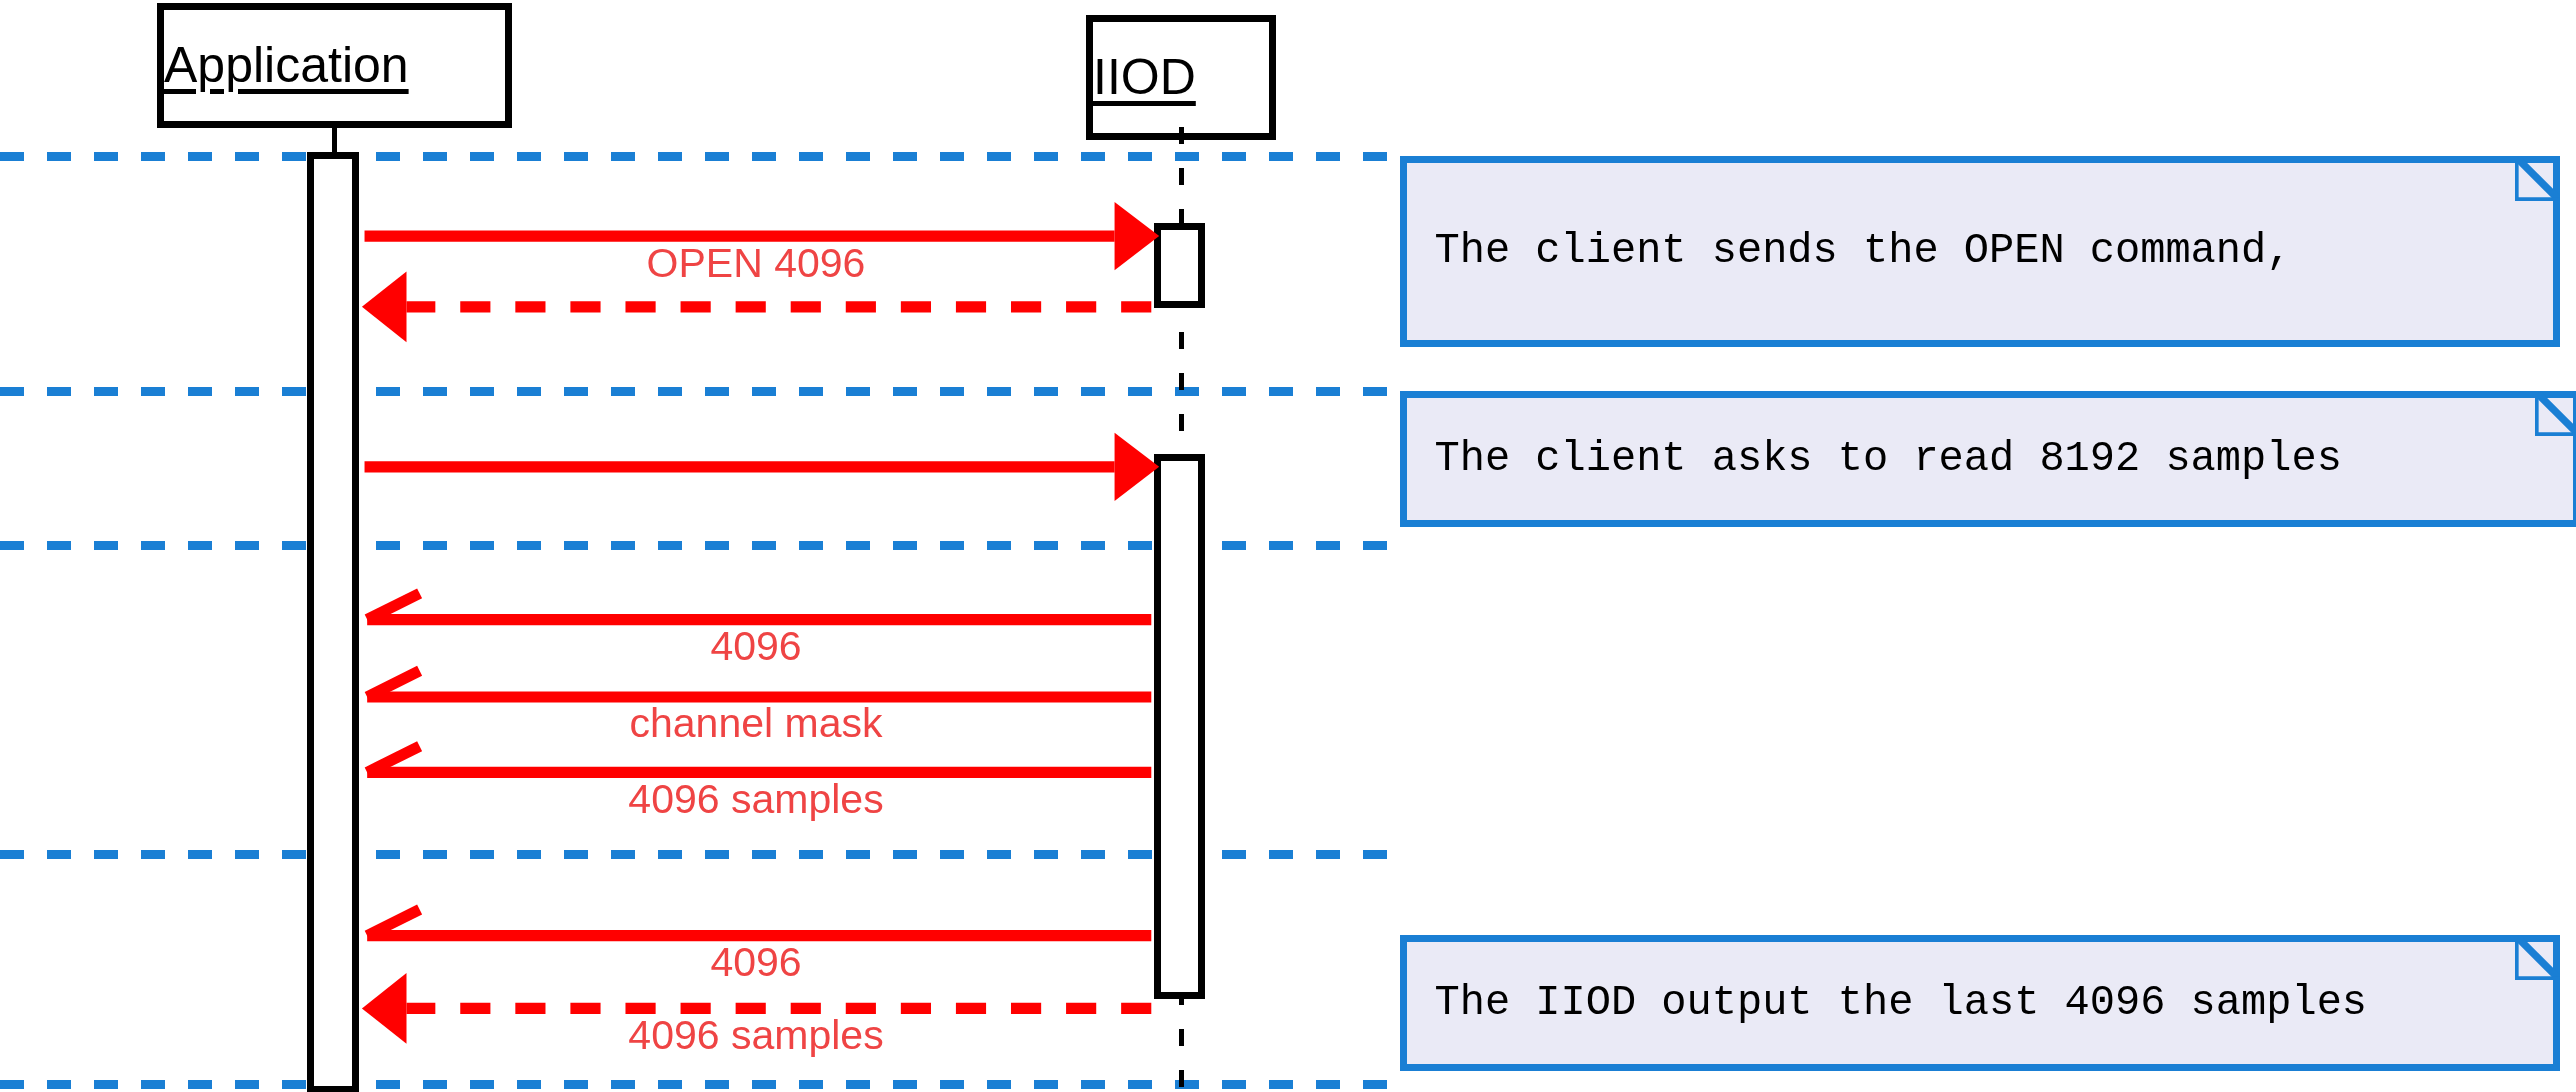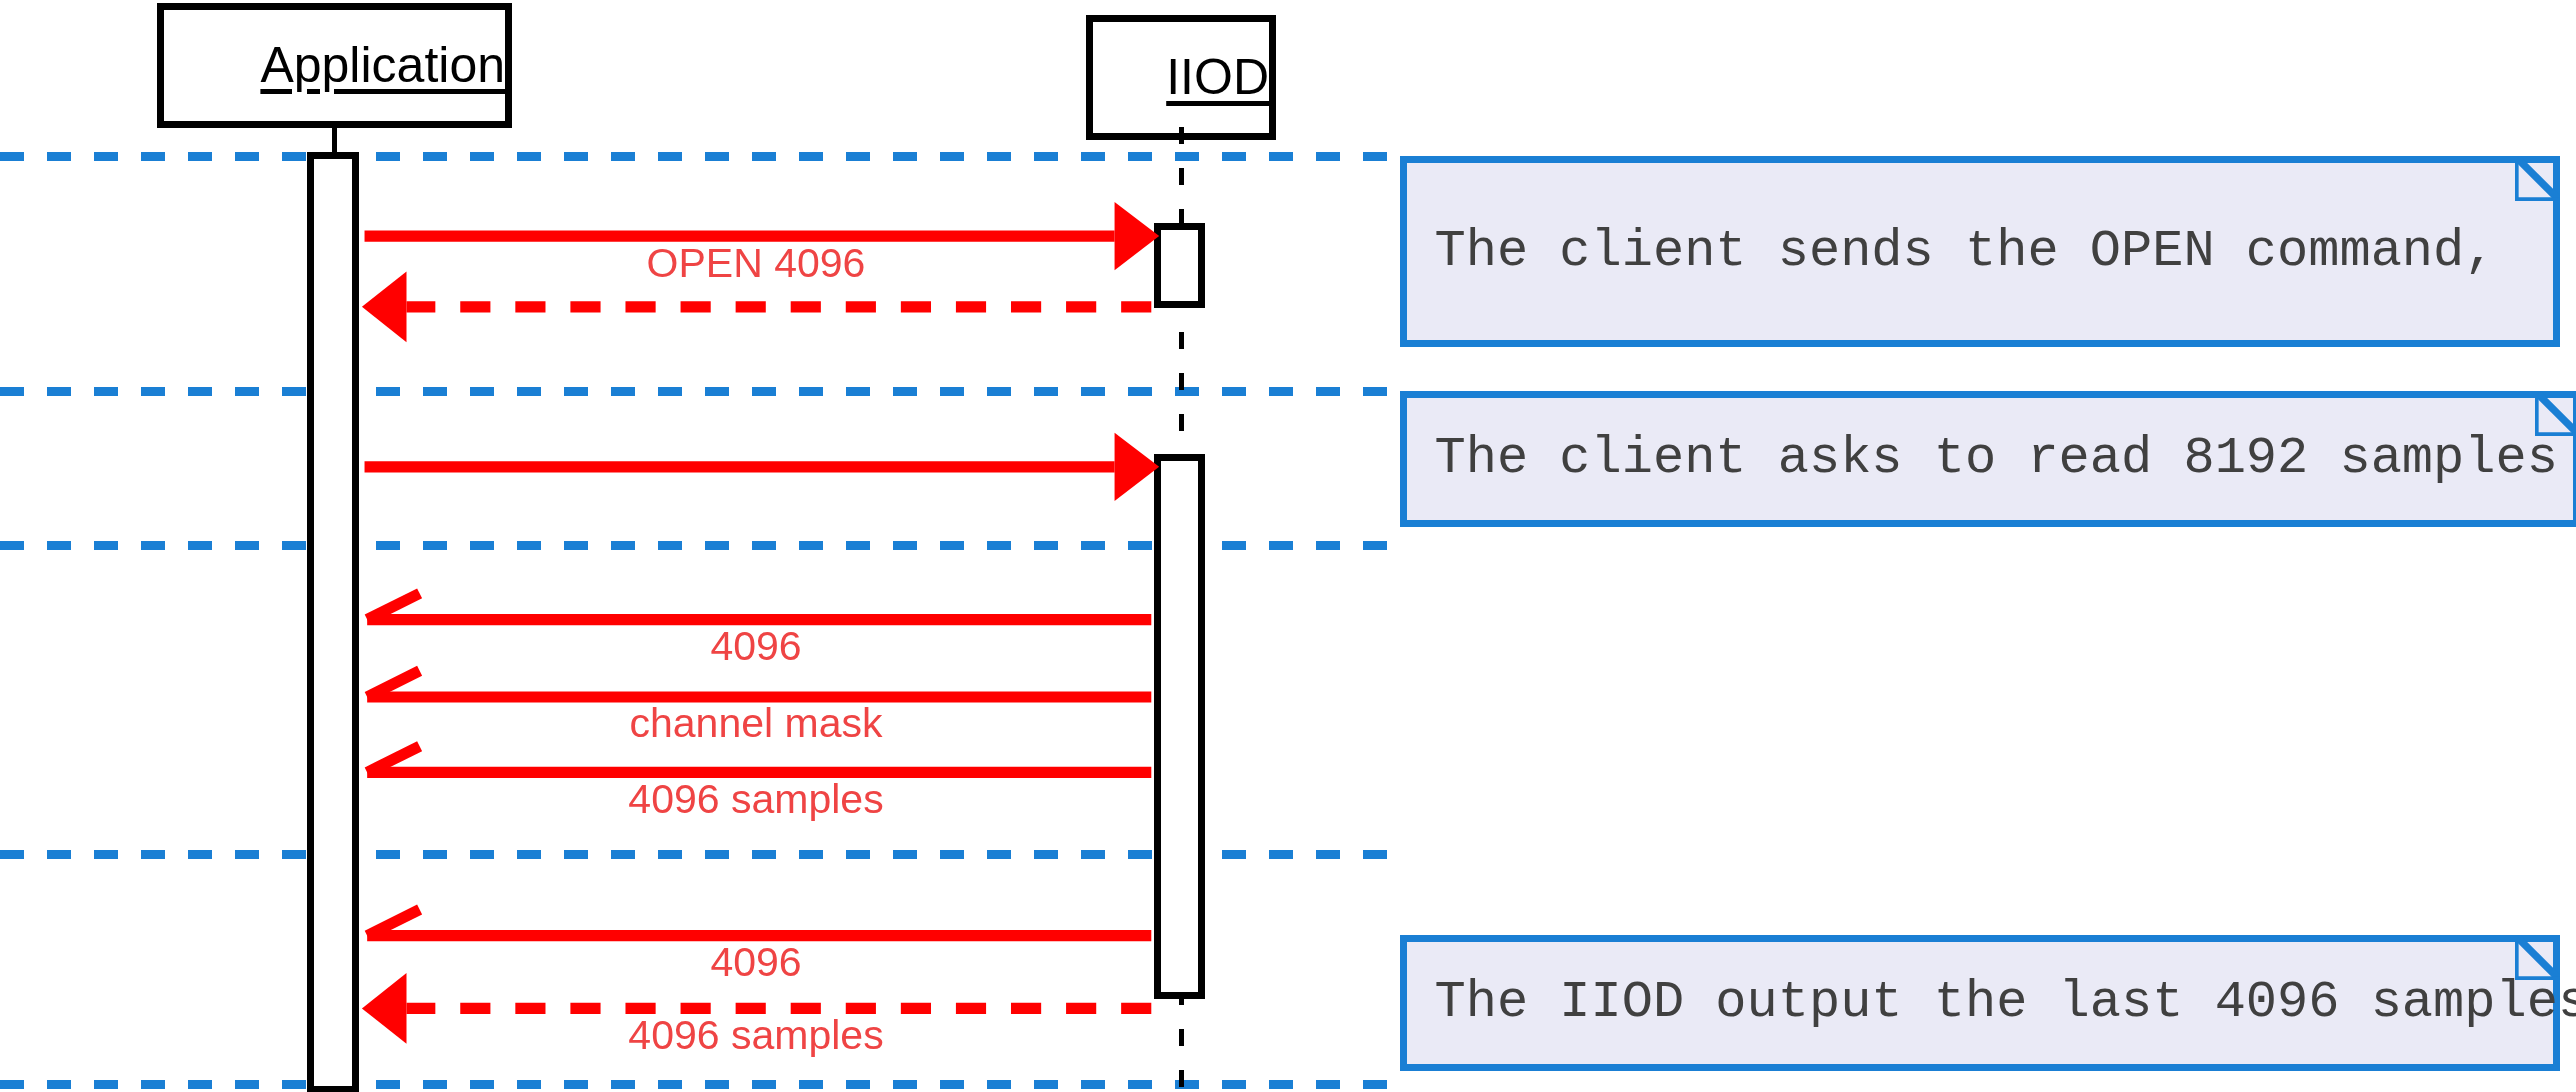--- a/index.html
+++ b/index.html
@@ -26,21 +26,21 @@
   }
 
   
   .actor-box {
     position: absolute;
     box-sizing: border-box;
     background: #ffffff;
     border: 7.2px solid #000000;
     display: flex;
     align-items: center;
-    justify-content: flex-end;
+    justify-content: flex-start;
   }
   .actor-label {
     font-family: "Liberation Sans", sans-serif;
     font-size: 50px;
     color: #000000;
     line-height: 1;
     text-decoration: underline;
     text-underline-offset: 6.6px;
     text-decoration-thickness: 4.6px;
     white-space: nowrap;
@@ -114,23 +114,23 @@
   .note-fold {
     position: absolute;
     top: 0;
     right: 0;
     width: 45px;
     height: 45px;
     pointer-events: none;
   }
   .note-line {
     font-family: "Liberation Mono", monospace;
-    font-size: 52px;
+    font-size: 42px;
     line-height: 1.30;
-    color: #404040;
+    color: #000000;
     white-space: pre;
     letter-spacing: 0px;
   }
 </style>
 </head>
 <body>
 
 <div id="stage">
 
   <div class="separator" style="top:152px; width:1390px;"></div>

